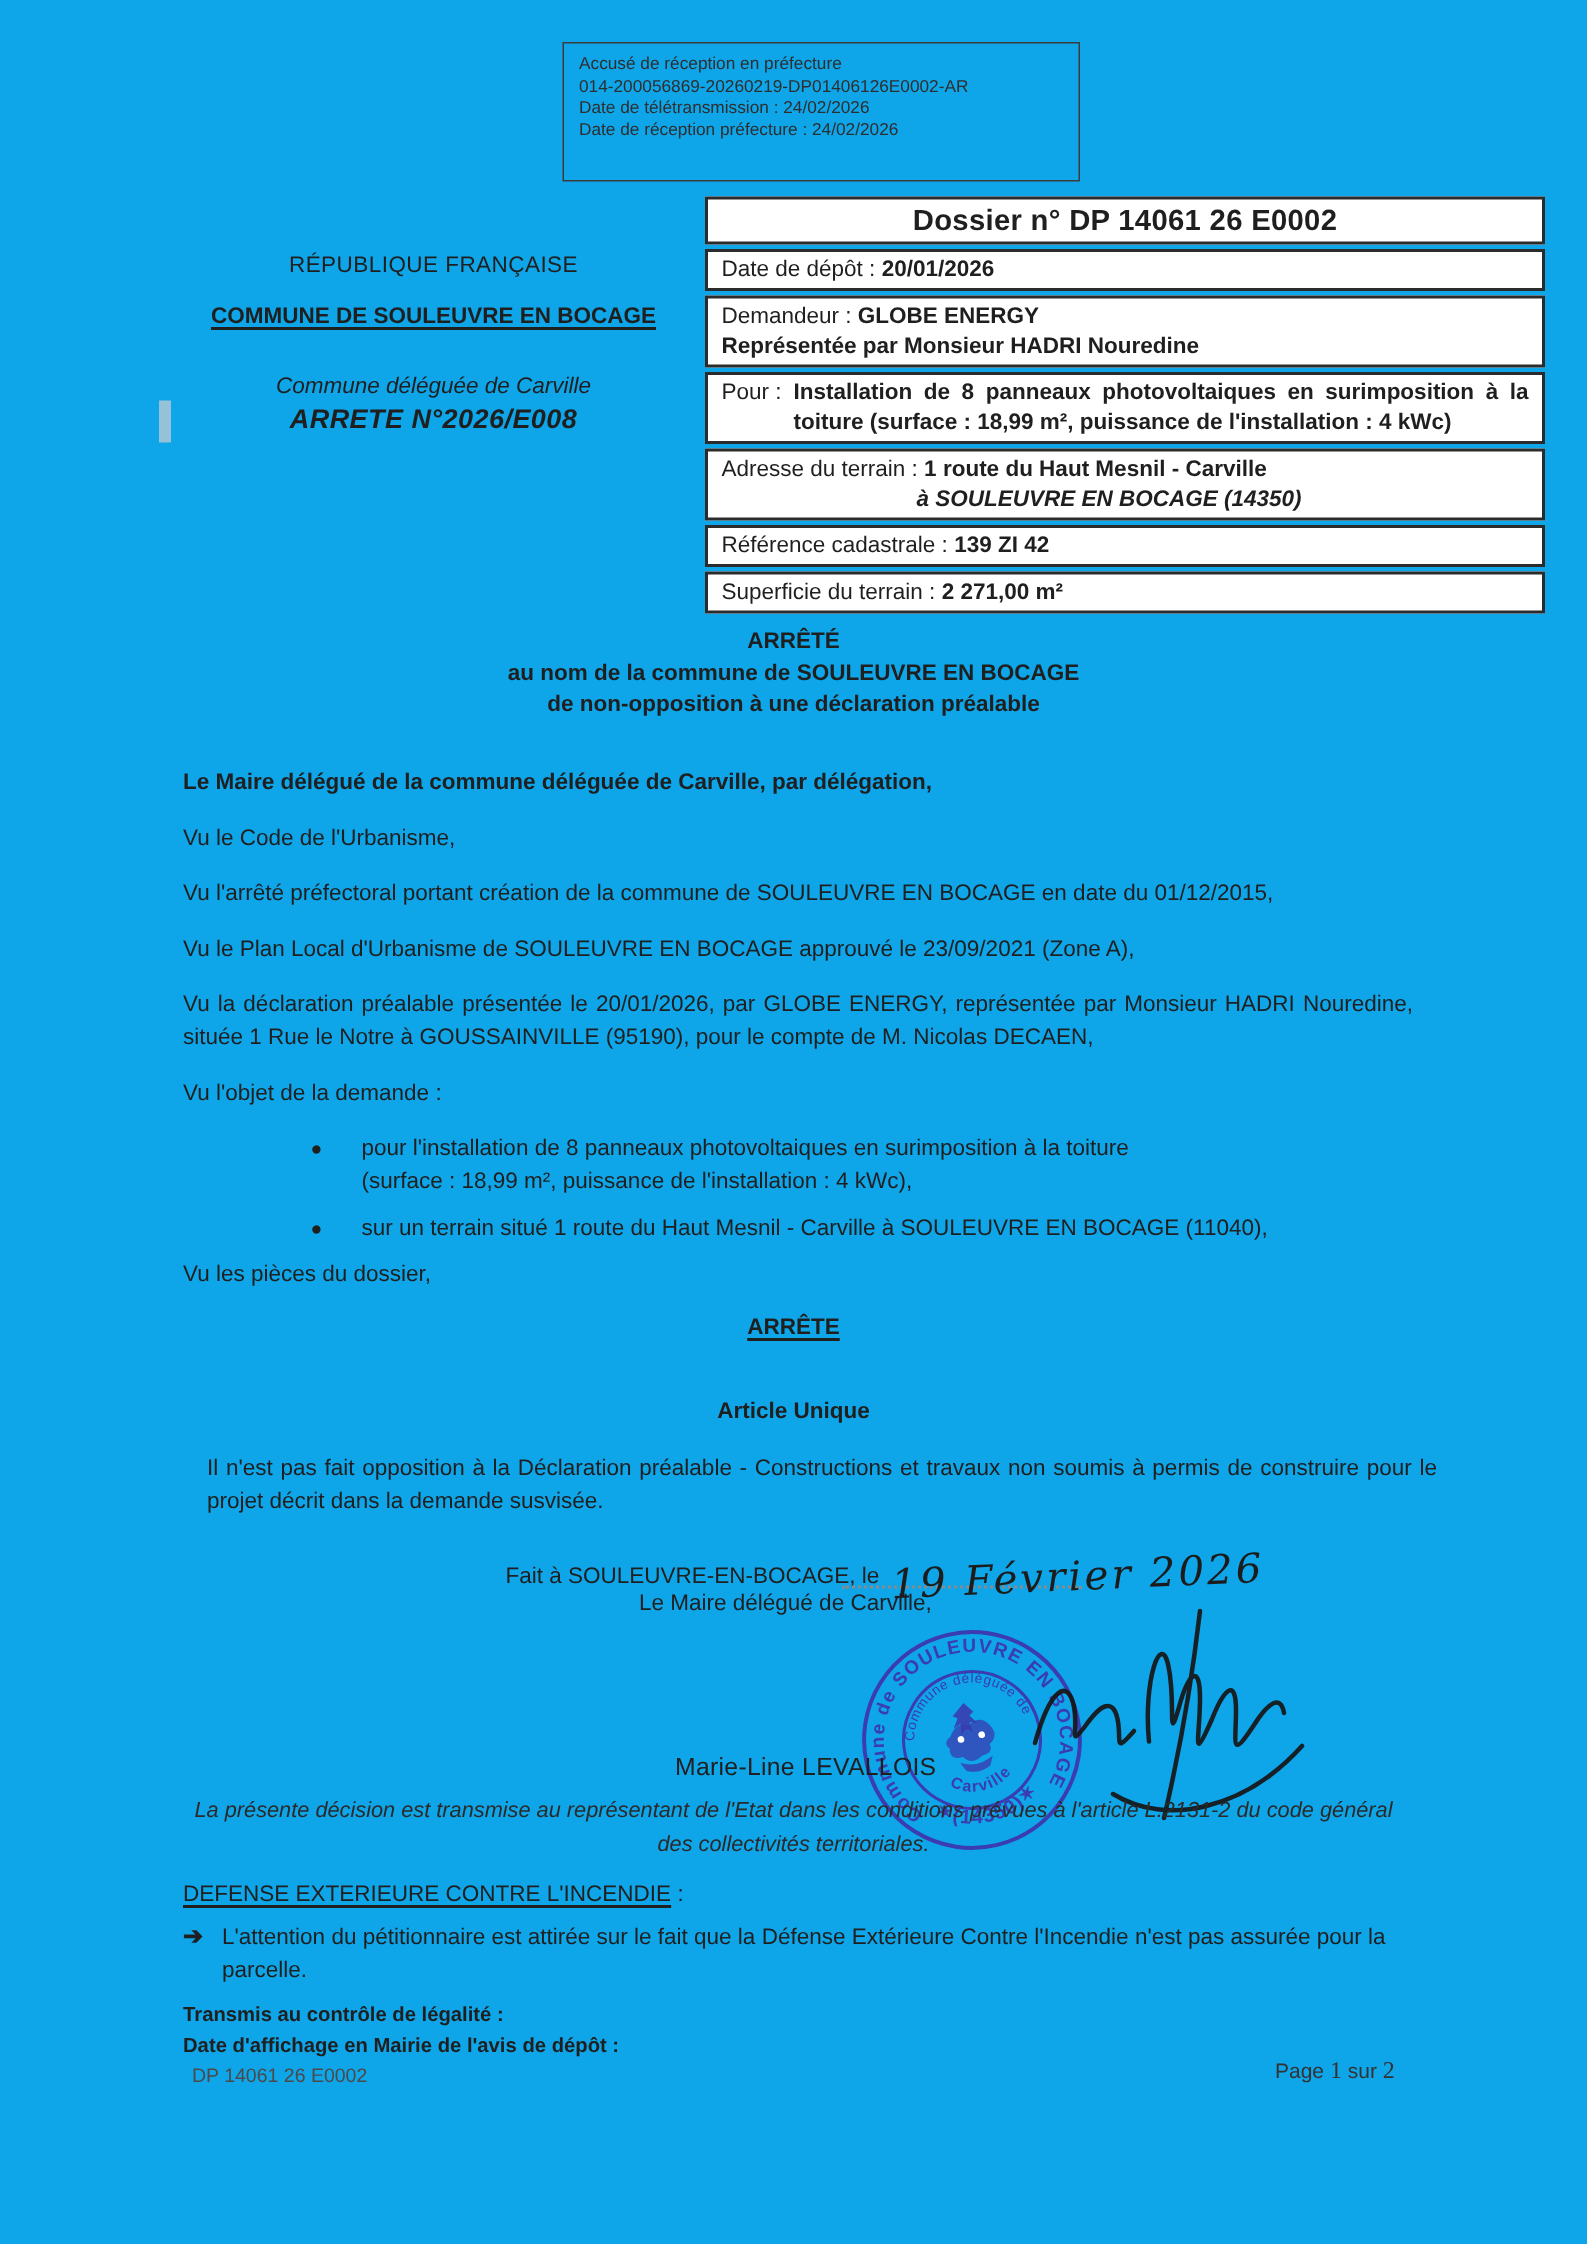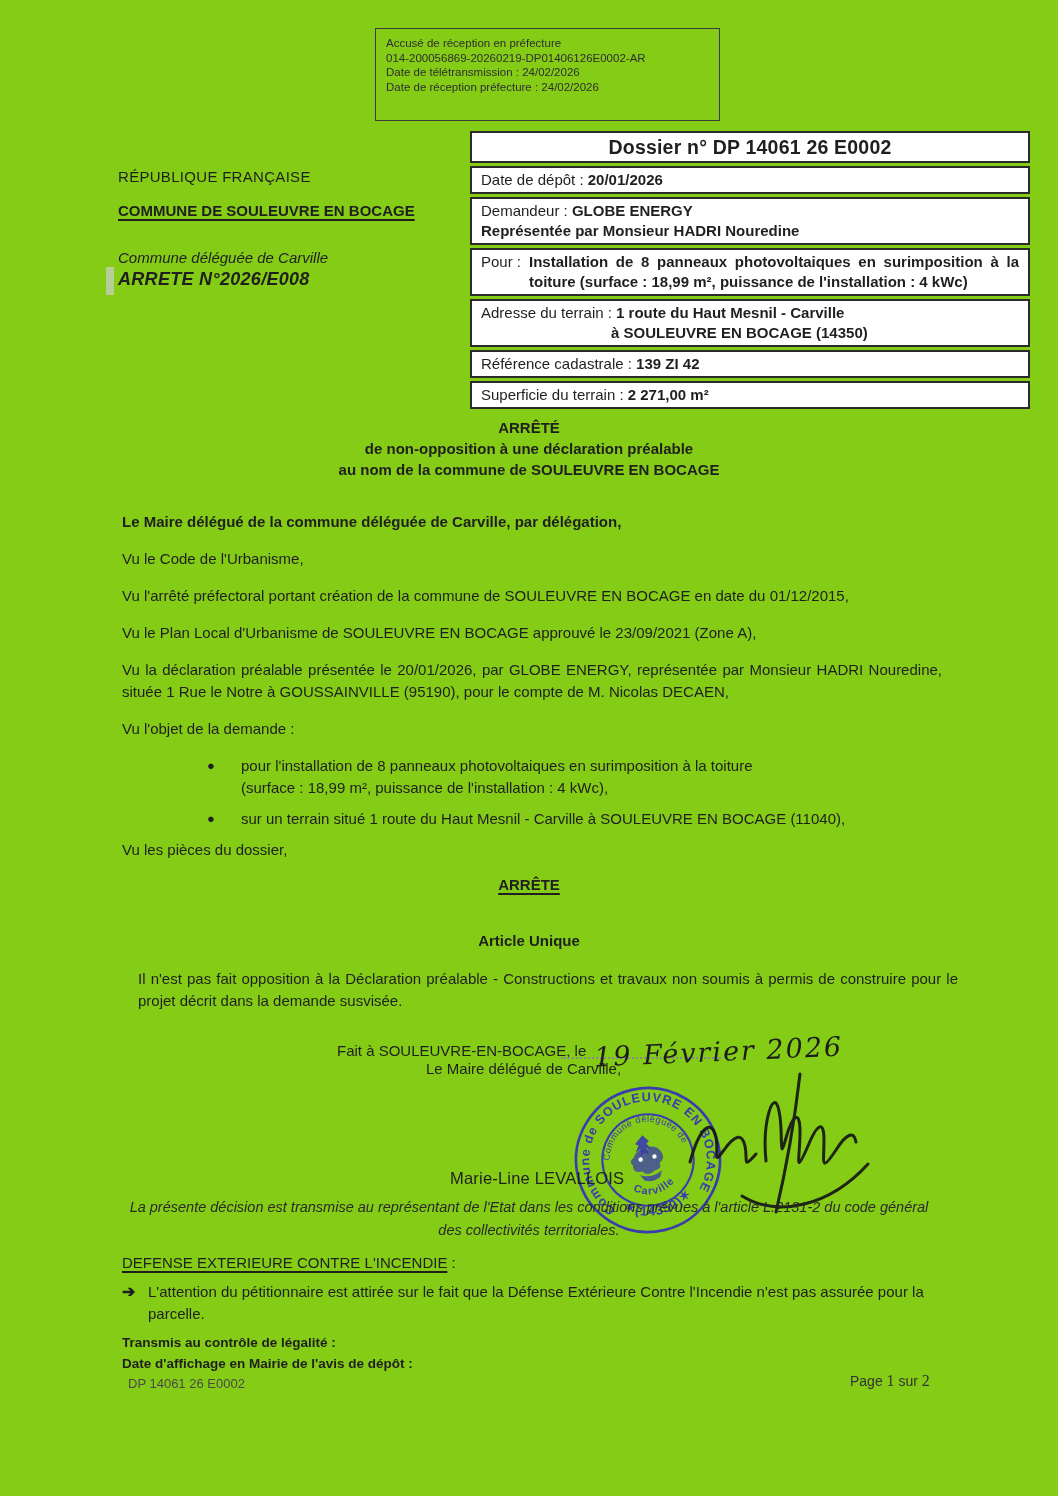--- a/index.html
+++ b/index.html
@@ -1,34 +1,34 @@
 <!DOCTYPE html>
 <html lang="fr"><head>
 <meta charset="utf-8">
 <style>
   html,body{margin:0;padding:0;background:#ffffff;}
   .page{
     position:relative;
     width:1058px;height:1496px;
-    background:#84cc16;
+    background:#0ea5e9;
     font-family:"Liberation Sans",sans-serif;
     color:#1f1f1f;
     overflow:hidden;
   }
   
   .reception-box{
     position:absolute;left:375px;top:28px;width:323px;height:77px;
     border:1.5px solid #3c3c3c;
     padding:7px 10px;
     font-size:11.5px;line-height:14.5px;color:#2e2e2e;
   }
   
   .header-left{
     position:absolute;left:118px;top:168px;width:342px;
-    text-align:left;font-size:15px;
+    text-align:center;font-size:15px;
   }
   .header-left .republic{margin-bottom:17px;letter-spacing:.3px;}
   .header-left .commune{font-weight:bold;margin-bottom:30px;}
   .header-left .deleguee{font-style:italic;font-size:15px;margin-bottom:3px;}
   .header-left .arrete-no{font-style:italic;font-weight:bold;font-size:18px;letter-spacing:.3px;}
   .u{text-decoration:underline;text-underline-offset:3px;text-decoration-thickness:1.5px;}
   
   .dossier-table{position:absolute;left:470px;top:131px;width:560px;font-size:15px;}
   .dossier-table .cell{
     border:2px solid #2b2b2b;margin-bottom:3px;
@@ -36,21 +36,21 @@
   }
   .dossier-table .cell.title{
     font-size:19.5px;font-weight:bold;text-align:center;
     padding:4px 6px;letter-spacing:.2px;
   }
   .dossier-table .lbl{font-weight:normal;}
   .dossier-table .val{font-weight:bold;}
   .dossier-table .pour-row{display:flex;}
   .dossier-table .pour-row .lbl{flex:0 0 48px;}
   .dossier-table .pour-row .val{flex:1;text-align:justify;}
-  .dossier-table .addr2{font-weight:bold;padding-left:130px;}
+  .dossier-table .addr2{font-weight:bold;padding-left:130px;font-style:italic;}
   
   .title-block{
     position:absolute;left:0;top:417px;width:1058px;
     text-align:center;font-weight:bold;font-size:15px;line-height:21px;
   }
   
   .body-block{position:absolute;left:122px;top:511px;width:820px;font-size:15px;line-height:22px;}
   .body-block p{margin:0 0 15px 0;}
   .body-block p.j{text-align:justify;}
   .bold{font-weight:bold;}
@@ -152,22 +152,22 @@
       <span class="val">139 ZI 42</span>
     </div>
     <div class="cell">
       <span class="lbl">Superficie du terrain :</span>
       <span class="val">2 271,00 m²</span>
     </div>
   </div>
 
   <div class="title-block">
     <div>ARRÊTÉ</div>
+    <div>au nom de la commune de SOULEUVRE EN BOCAGE</div>
     <div>de non-opposition à une déclaration préalable</div>
-    <div>au nom de la commune de SOULEUVRE EN BOCAGE</div>
   </div>
 
   <div class="body-block">
     <p class="bold">Le Maire délégué de la commune déléguée de Carville, par délégation,</p>
     <p>Vu le Code de l'Urbanisme,</p>
     <p>Vu l'arrêté préfectoral portant création de la commune de SOULEUVRE EN BOCAGE en date du 01/12/2015,</p>
     <p>Vu le Plan Local d'Urbanisme de SOULEUVRE EN BOCAGE approuvé le 23/09/2021 (Zone A),</p>
     <p class="j">Vu la déclaration préalable présentée le 20/01/2026, par GLOBE ENERGY, représentée par Monsieur HADRI Nouredine, située 1 Rue le Notre à GOUSSAINVILLE (95190), pour le compte de M. Nicolas DECAEN,</p>
     <p>Vu l'objet de la demande :</p>
     <div class="bullets">

